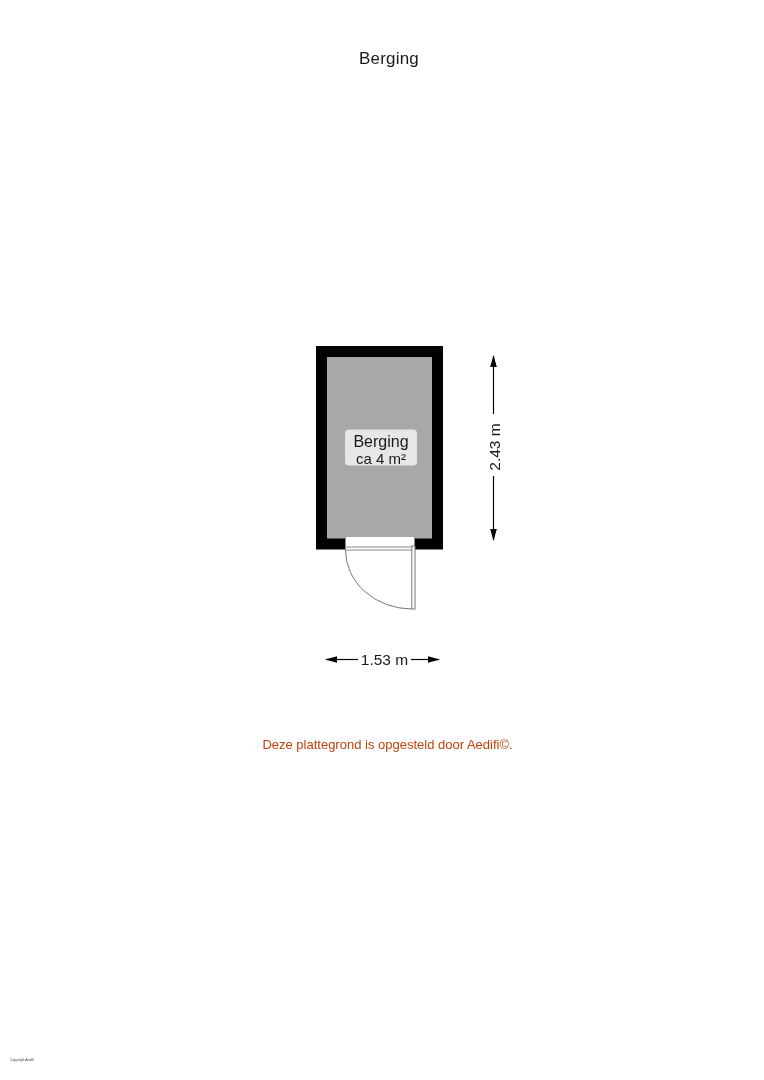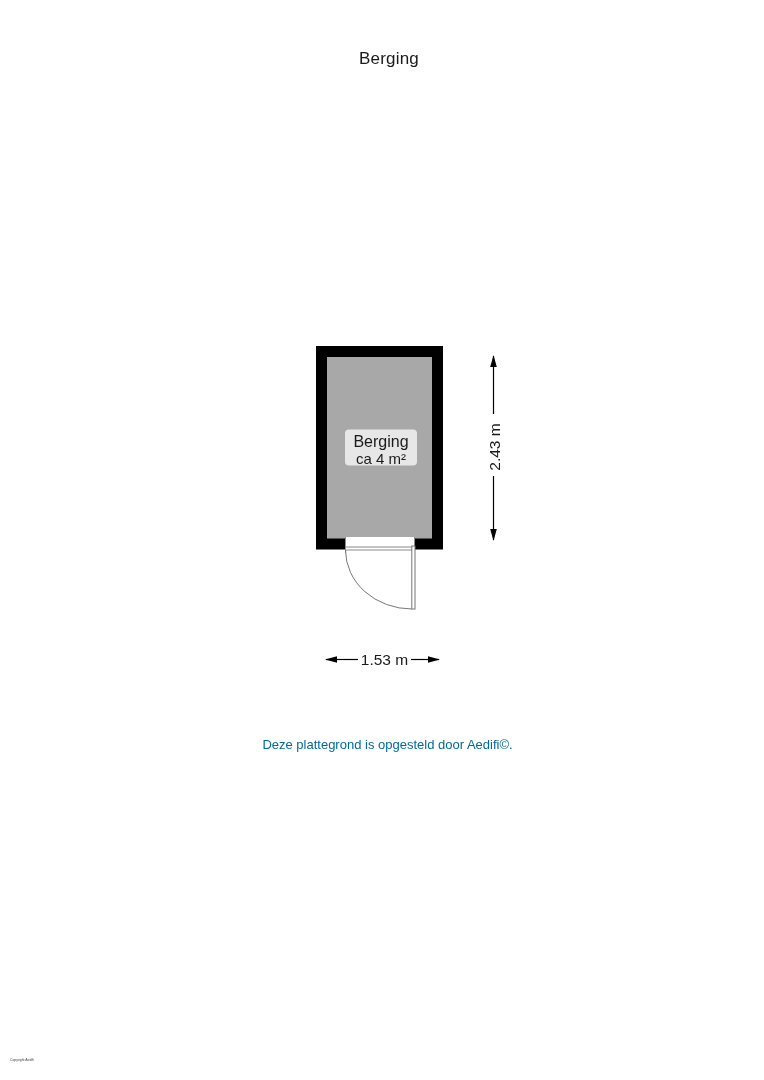--- a/index.html
+++ b/index.html
@@ -37,21 +37,21 @@
     height: 1080px;
   }
   .footer-note {
     position: absolute;
     top: 737px;
     left: 11px;
     right: 0;
     text-align: center;
     font-size: 13px;
     line-height: 15px;
-    color: #0369a1;
+    color: #c2410c;
   }
   .copyright-mark {
     position: absolute;
     left: 10px;
     top: 1058px;
     font-size: 4px;
     line-height: 5px;
     color: #444444;
     transform: scale(0.85);
     transform-origin: left top;

